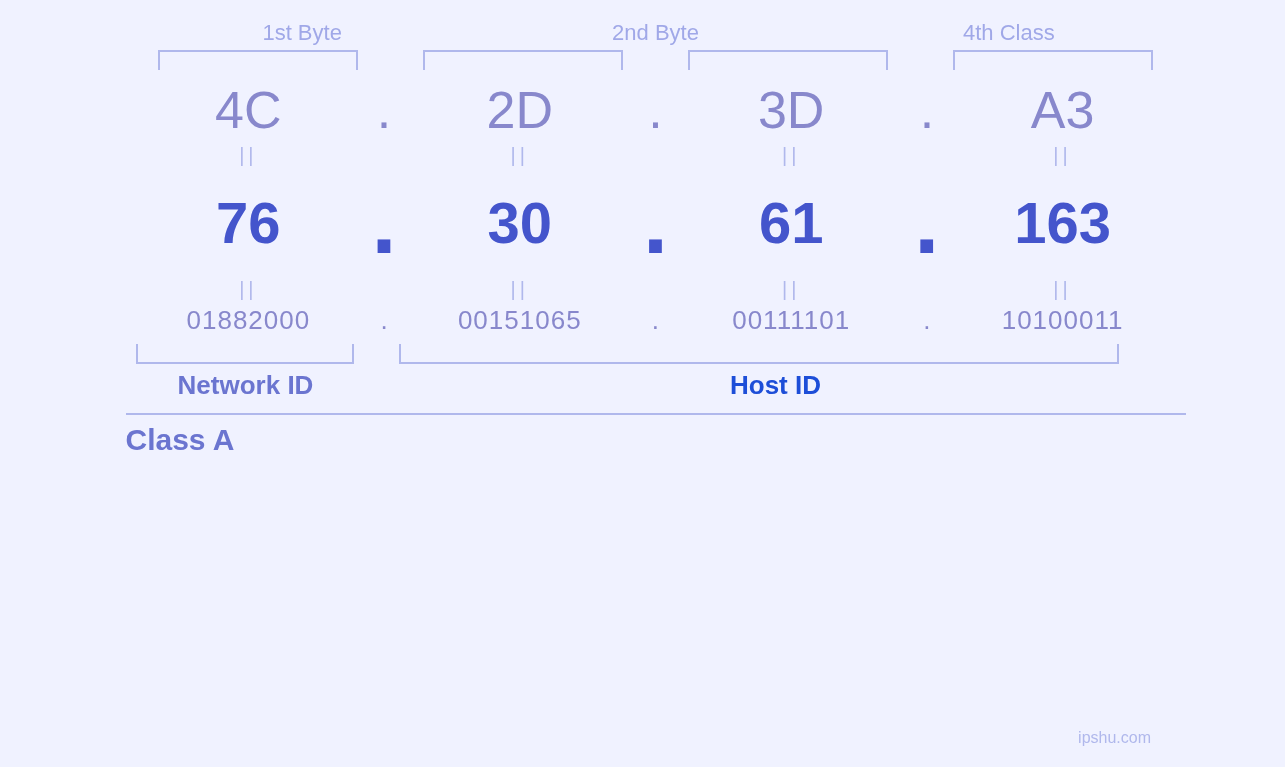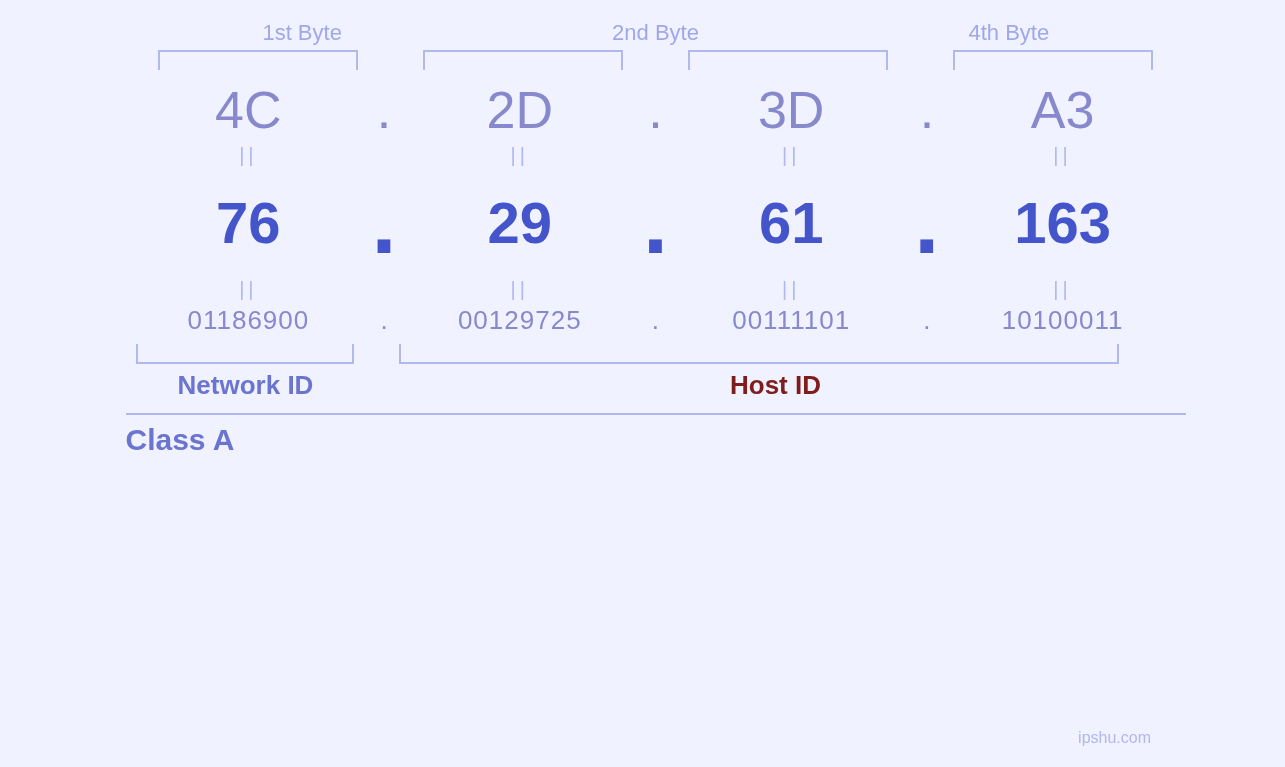--- a/index.html
+++ b/index.html
@@ -153,21 +153,21 @@
     }
   </style>
 </head>
 <body>
 
 <div class="container">
 
   <div class="byte-headers">
     <div class="byte-header">1st Byte</div>
     <div class="byte-header">2nd Byte</div>
-    <div class="byte-header">4th Byte</div>
+    <div class="byte-header">4th Class</div>
   </div>
 
   <div class="bracket-top">
     <div class="bracket-line-top"></div>
     <div class="bracket-line-top"></div>
     <div class="bracket-line-top"></div>
     <div class="bracket-line-top"></div>
   </div>
 
   <div style="position:relative; width:1200px; margin-top:10px;">
@@ -190,41 +190,41 @@
         <div class="equals-cell"><span>||</span></div>
         <div class="equals-dot-cell"></div>
         <div class="equals-cell"><span>||</span></div>
         <div class="equals-dot-cell"></div>
         <div class="equals-cell"><span>||</span></div>
       </div>
 
       <div class="data-row">
         <div class="cell"><span class="dec-val">76</span></div>
         <div class="dot-cell"><span class="dec-dot">.</span></div>
-        <div class="cell"><span class="dec-val">29</span></div>
+        <div class="cell"><span class="dec-val">30</span></div>
         <div class="dot-cell"><span class="dec-dot">.</span></div>
         <div class="cell"><span class="dec-val">61</span></div>
         <div class="dot-cell"><span class="dec-dot">.</span></div>
         <div class="cell"><span class="dec-val">163</span></div>
       </div>
 
       <div class="equals-row">
         <div class="equals-cell"><span>||</span></div>
         <div class="equals-dot-cell"></div>
         <div class="equals-cell"><span>||</span></div>
         <div class="equals-dot-cell"></div>
         <div class="equals-cell"><span>||</span></div>
         <div class="equals-dot-cell"></div>
         <div class="equals-cell"><span>||</span></div>
       </div>
 
       <div class="data-row">
-        <div class="cell"><span class="bin-val">01186900</span></div>
+        <div class="cell"><span class="bin-val">01882000</span></div>
         <div class="dot-cell"><span class="bin-dot">.</span></div>
-        <div class="cell"><span class="bin-val">00129725</span></div>
+        <div class="cell"><span class="bin-val">00151065</span></div>
         <div class="dot-cell"><span class="bin-dot">.</span></div>
         <div class="cell"><span class="bin-val">00111101</span></div>
         <div class="dot-cell"><span class="bin-dot">.</span></div>
         <div class="cell"><span class="bin-val">10100011</span></div>
       </div>
 
     </div>
   </div>
 
   <div style="position:relative; width:1200px; margin-top:8px; display:flex; align-items:flex-end;">
@@ -234,21 +234,21 @@
 
       <div style="width:45px;"></div>
 
       <div style="width:720px; height:20px; border-bottom:2px solid #b0b8ec; border-left:2px solid #b0b8ec; border-right:2px solid #b0b8ec;"></div>
     </div>
   </div>
 
   <div style="position:relative; width:1200px; margin-top:6px; display:flex;">
     <div style="margin-left:140px; display:flex; width:1060px; align-items:center;">
       <div style="width:240px; text-align:center; color:#6b75d0; font-size:26px; font-weight:bold;">Network ID</div>
-      <div style="flex:1; text-align:center; color:#7f1d1d; font-size:26px; font-weight:bold;">Host ID</div>
+      <div style="flex:1; text-align:center; color:#1d4ed8; font-size:26px; font-weight:bold;">Host ID</div>
     </div>
   </div>
 
   <div style="position:relative; width:1200px; margin-top:12px;">
     <div style="margin-left:140px; width:1060px; border-top:2px solid #b0b8ec; padding-top:8px; ">
       <span style="color:#6b75d0; font-size:30px; font-weight:bold;">Class A</span>
     </div>
   </div>
 
   <div class="watermark">ipshu.com</div>

